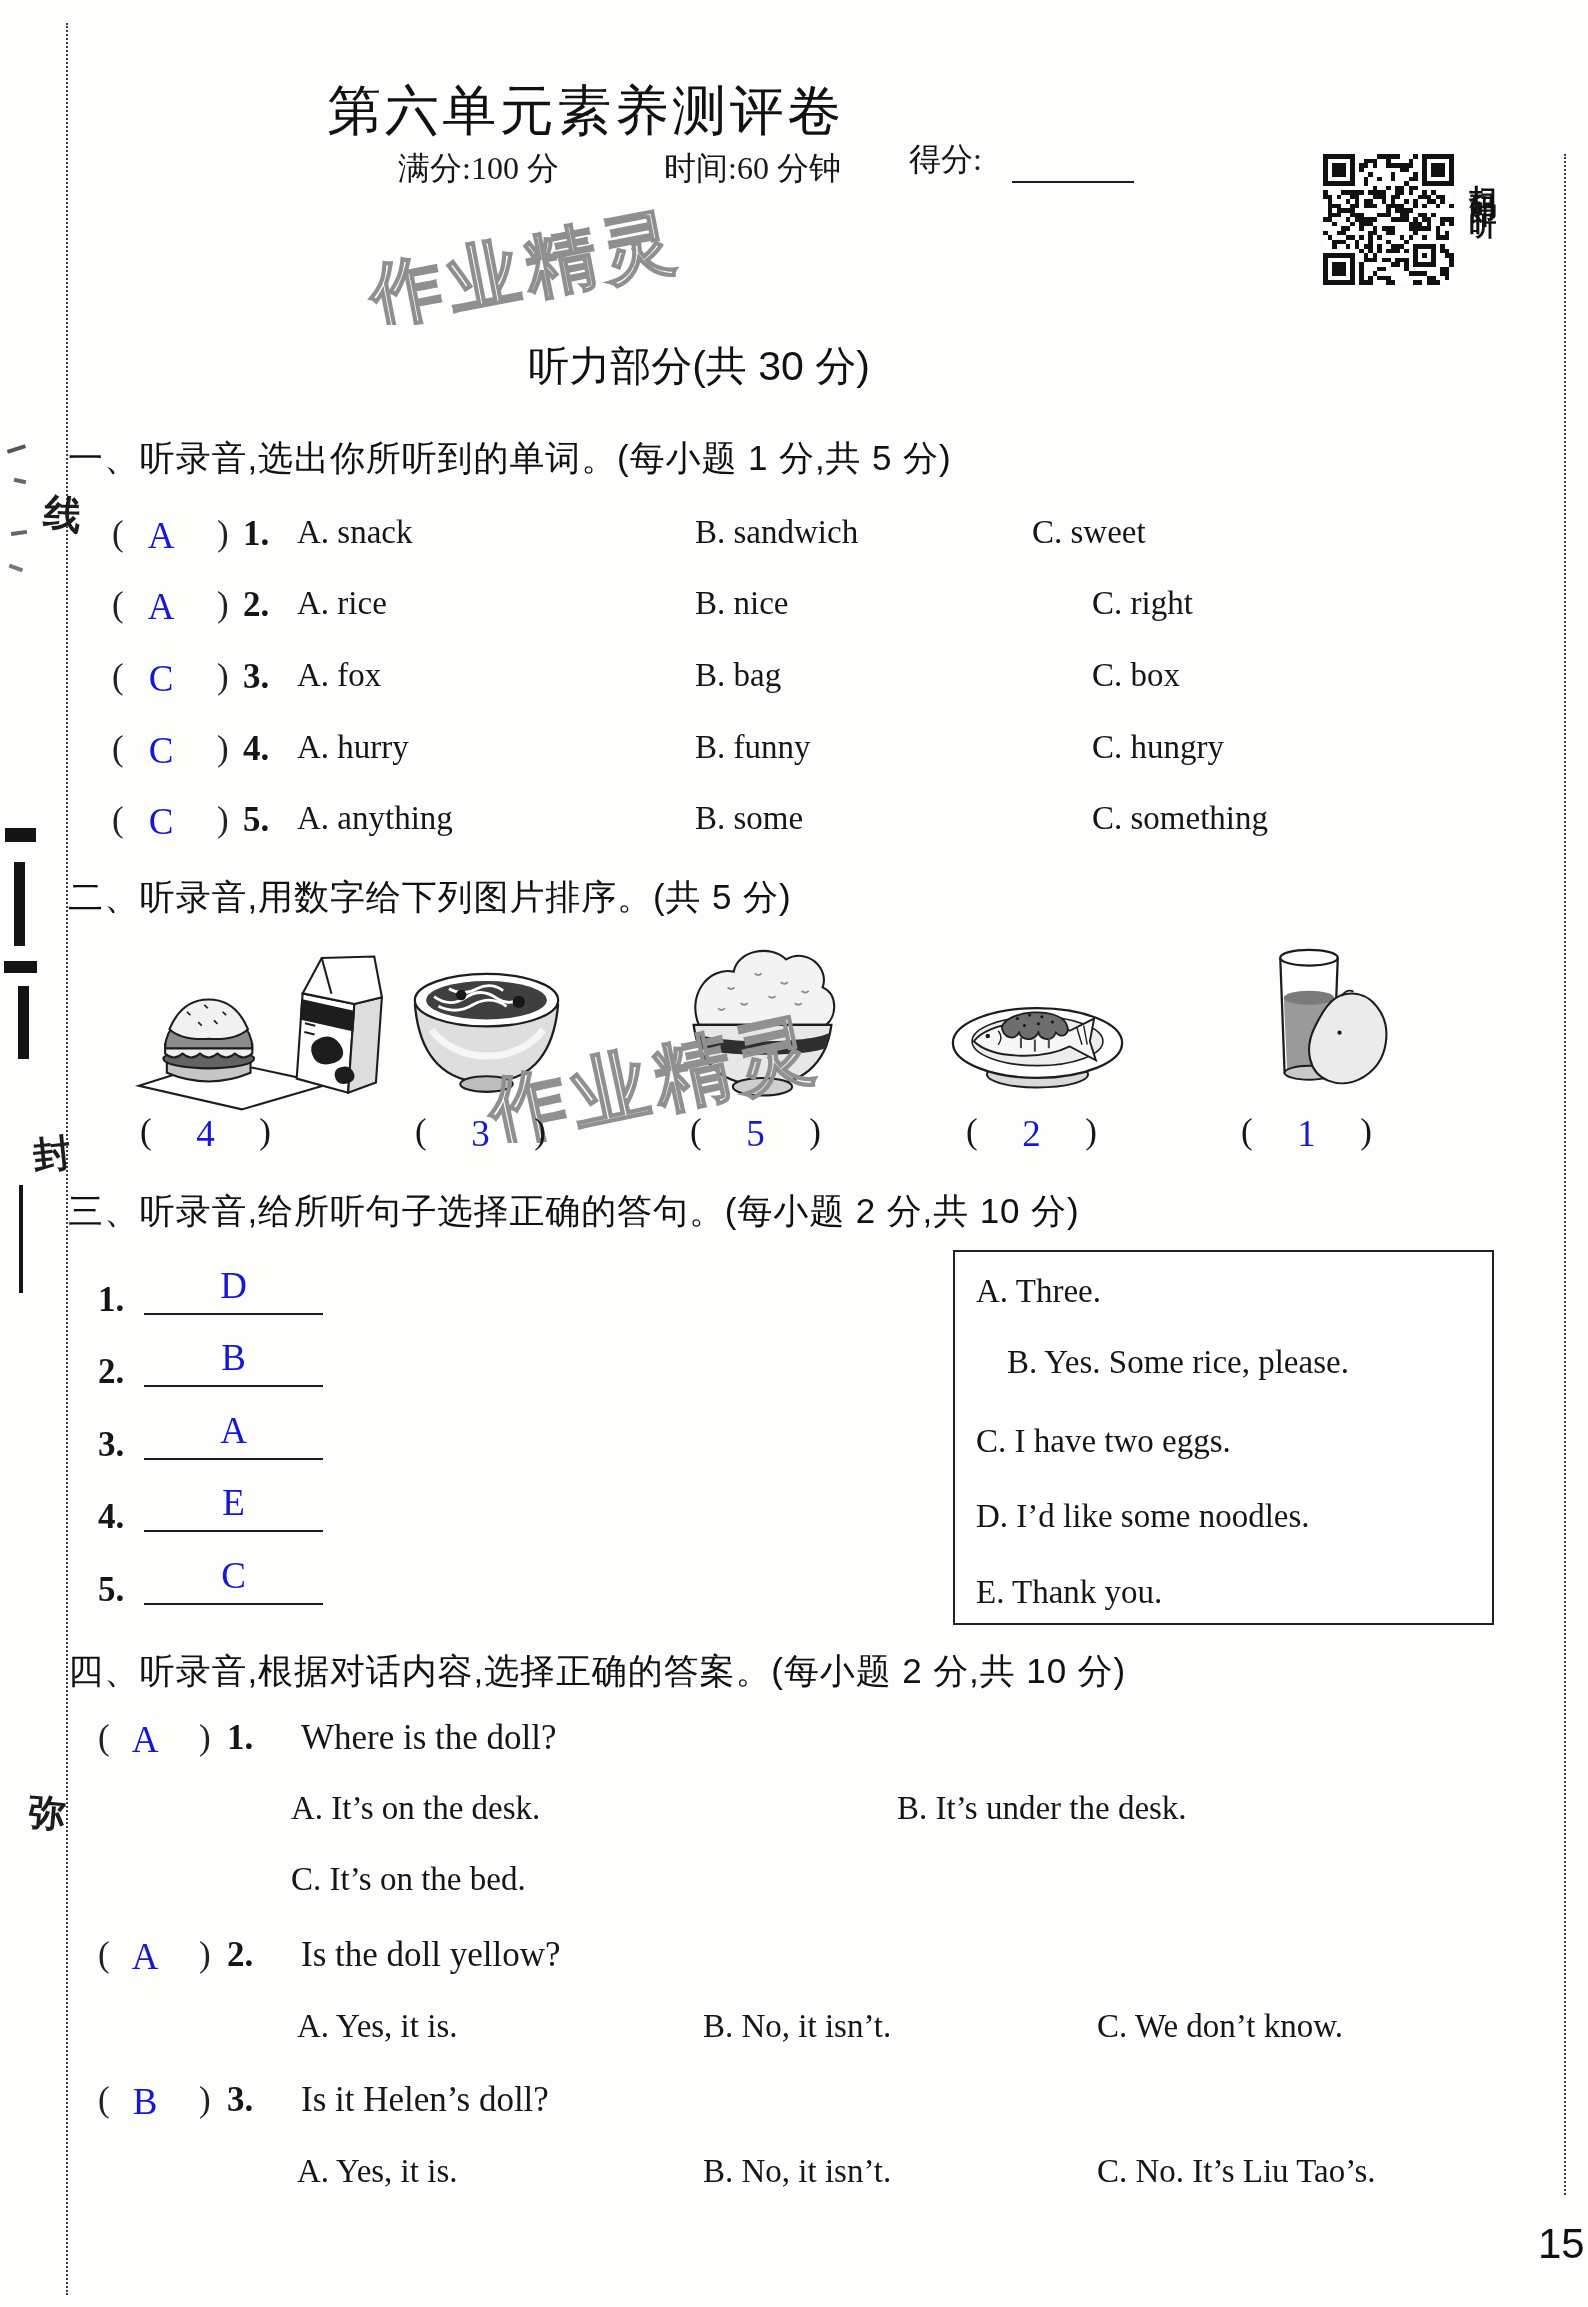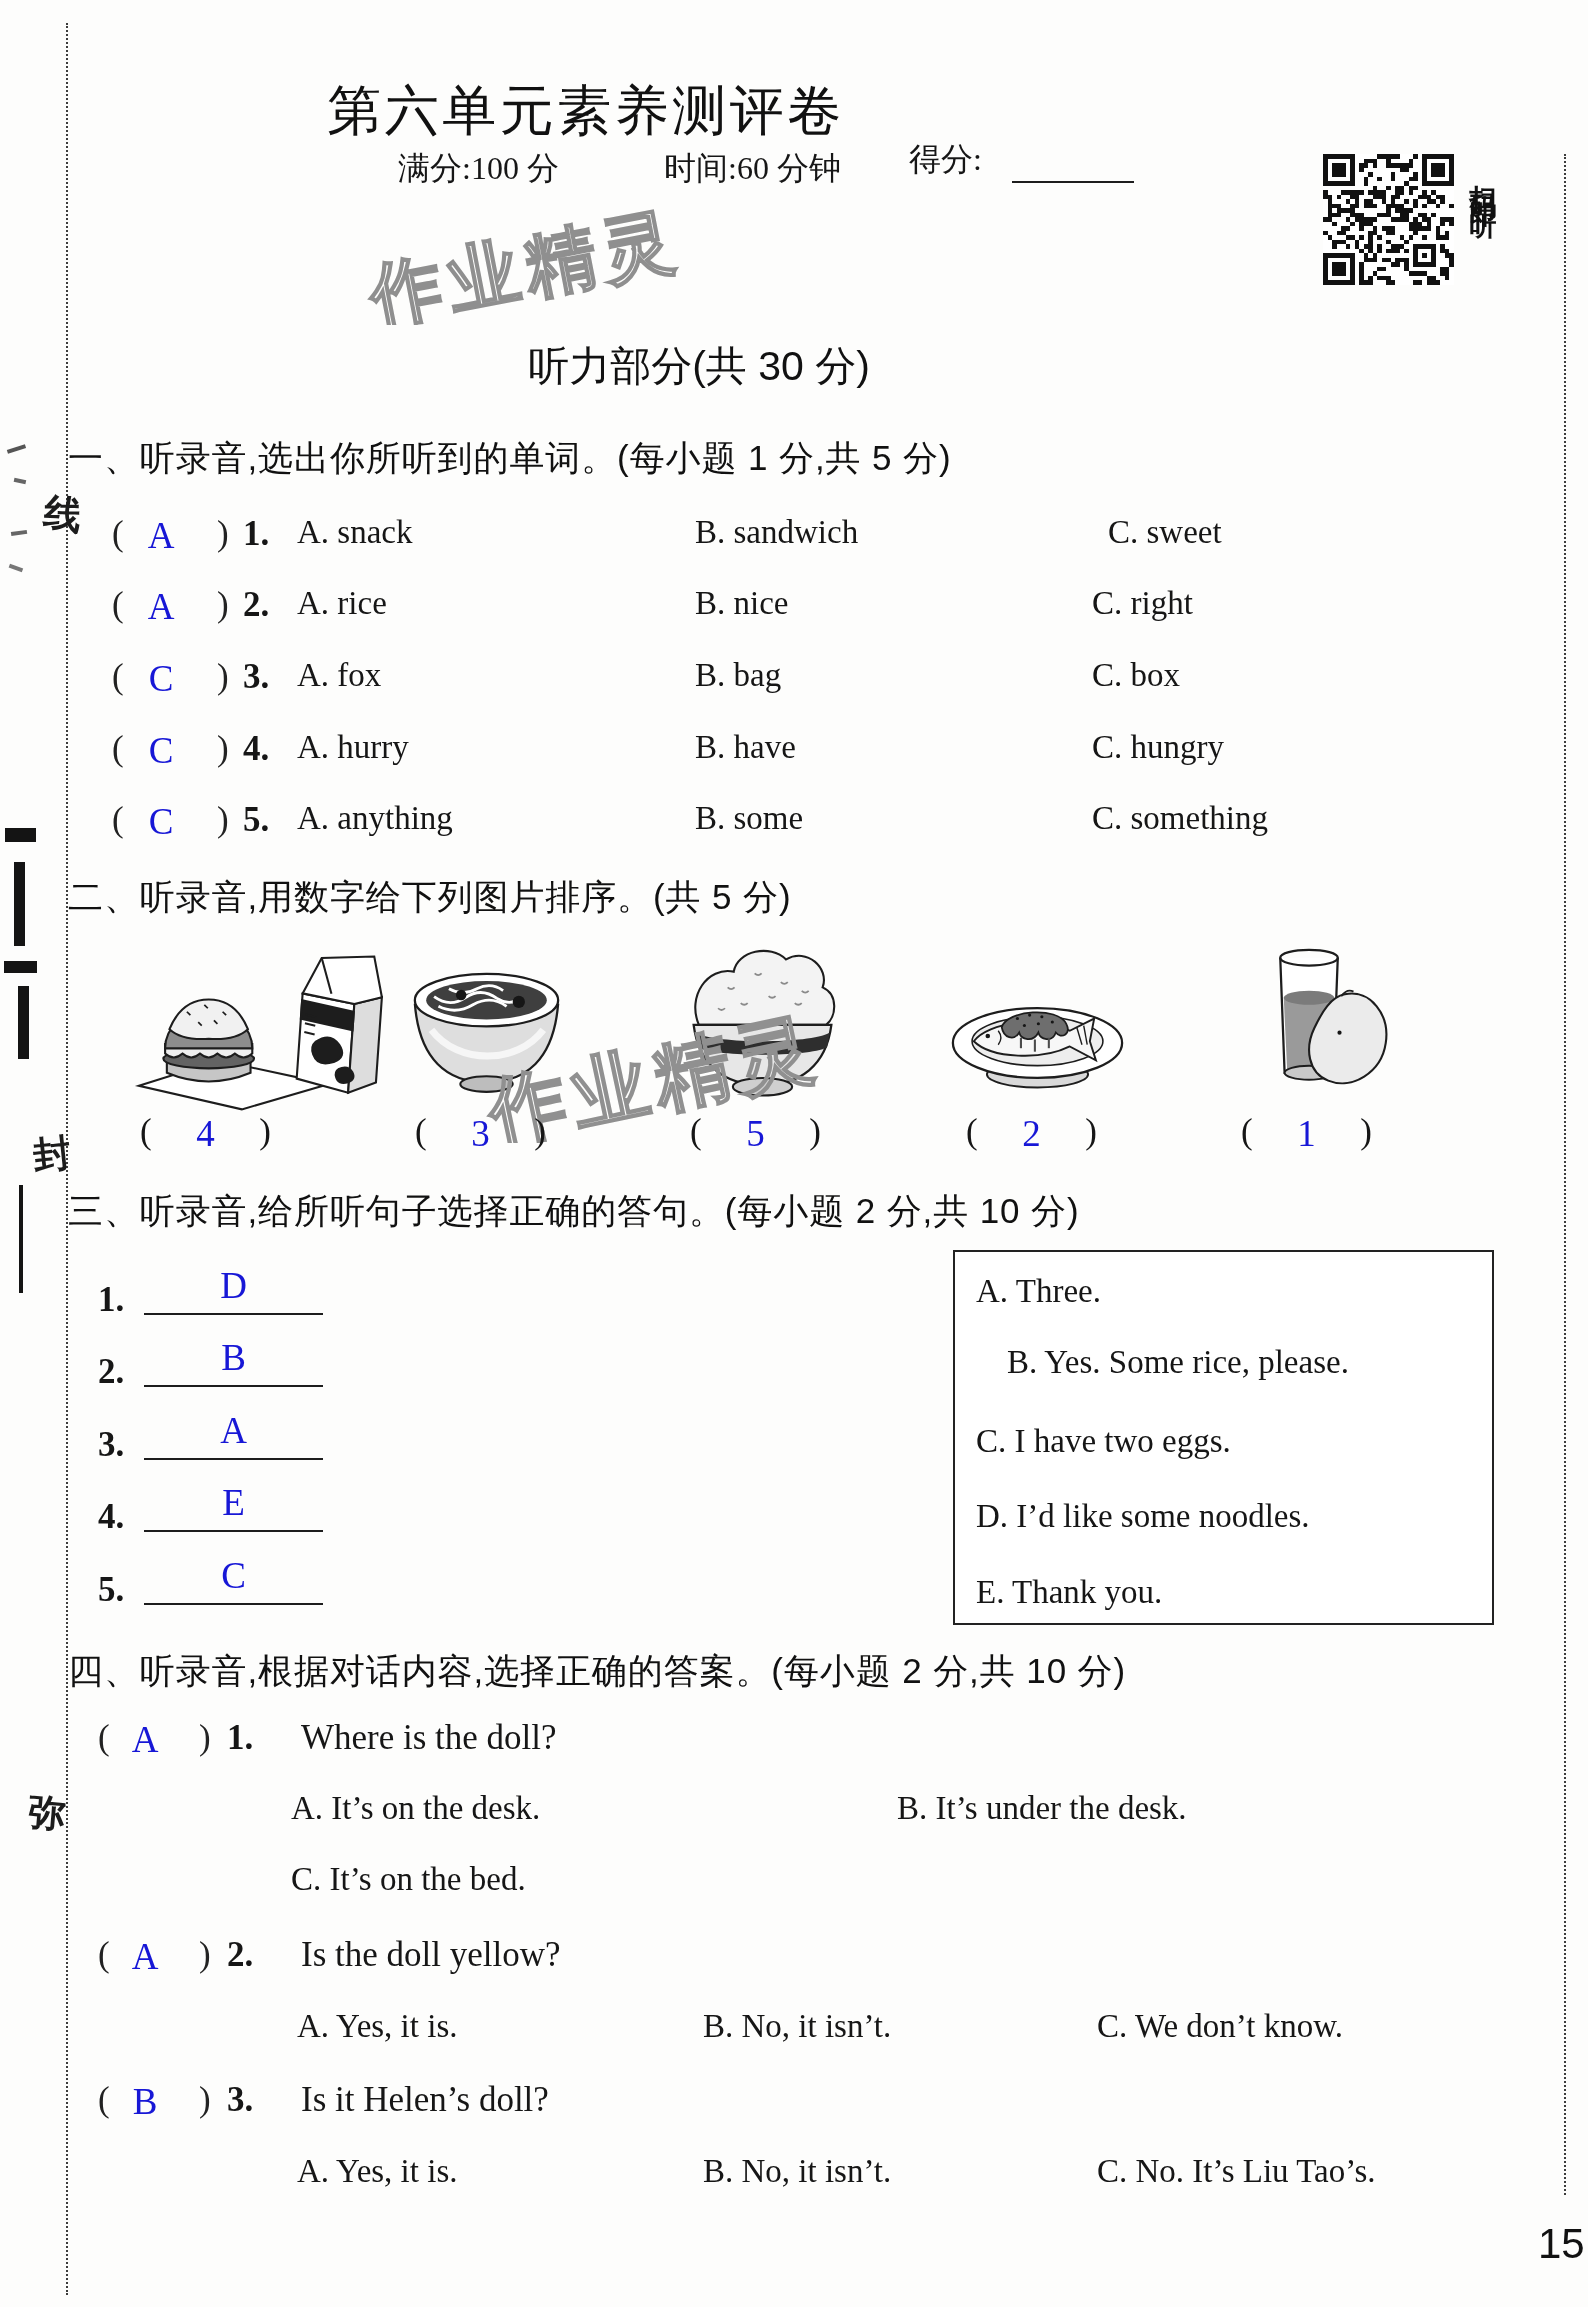--- a/index.html
+++ b/index.html
@@ -356,21 +356,21 @@
 
   <div class="heading ch" style="left:68px;top:435px;">一、听录音,选出你所听到的单词。(每小题 1 分,共 5 分)</div>
 
   <div class="row" style="top:514px;">
     <span class="p" style="left:112px">(</span>
     <span class="blue ansletter" style="left:128px">A</span>
     <span class="p" style="left:217px">)</span>
     <span class="num" style="left:243px">1.</span>
     <span class="opt" style="left:297px">A. snack</span>
     <span class="opt" style="left:695px">B. sandwich</span>
-    <span class="opt" style="left:1108px">C. sweet</span>
+    <span class="opt" style="left:1032px">C. sweet</span>
   </div>
   <div class="row" style="top:585px;">
     <span class="p" style="left:112px">(</span>
     <span class="blue ansletter" style="left:128px">A</span>
     <span class="p" style="left:217px">)</span>
     <span class="num" style="left:243px">2.</span>
     <span class="opt" style="left:297px">A. rice</span>
     <span class="opt" style="left:695px">B. nice</span>
     <span class="opt" style="left:1092px">C. right</span>
   </div>
@@ -382,21 +382,21 @@
     <span class="opt" style="left:297px">A. fox</span>
     <span class="opt" style="left:695px">B. bag</span>
     <span class="opt" style="left:1092px">C. box</span>
   </div>
   <div class="row" style="top:729px;">
     <span class="p" style="left:112px">(</span>
     <span class="blue ansletter" style="left:128px">C</span>
     <span class="p" style="left:217px">)</span>
     <span class="num" style="left:243px">4.</span>
     <span class="opt" style="left:297px">A. hurry</span>
-    <span class="opt" style="left:695px">B. have</span>
+    <span class="opt" style="left:695px">B. funny</span>
     <span class="opt" style="left:1092px">C. hungry</span>
   </div>
   <div class="row" style="top:800px;">
     <span class="p" style="left:112px">(</span>
     <span class="blue ansletter" style="left:128px">C</span>
     <span class="p" style="left:217px">)</span>
     <span class="num" style="left:243px">5.</span>
     <span class="opt" style="left:297px">A. anything</span>
     <span class="opt" style="left:695px">B. some</span>
     <span class="opt" style="left:1092px">C. something</span>

